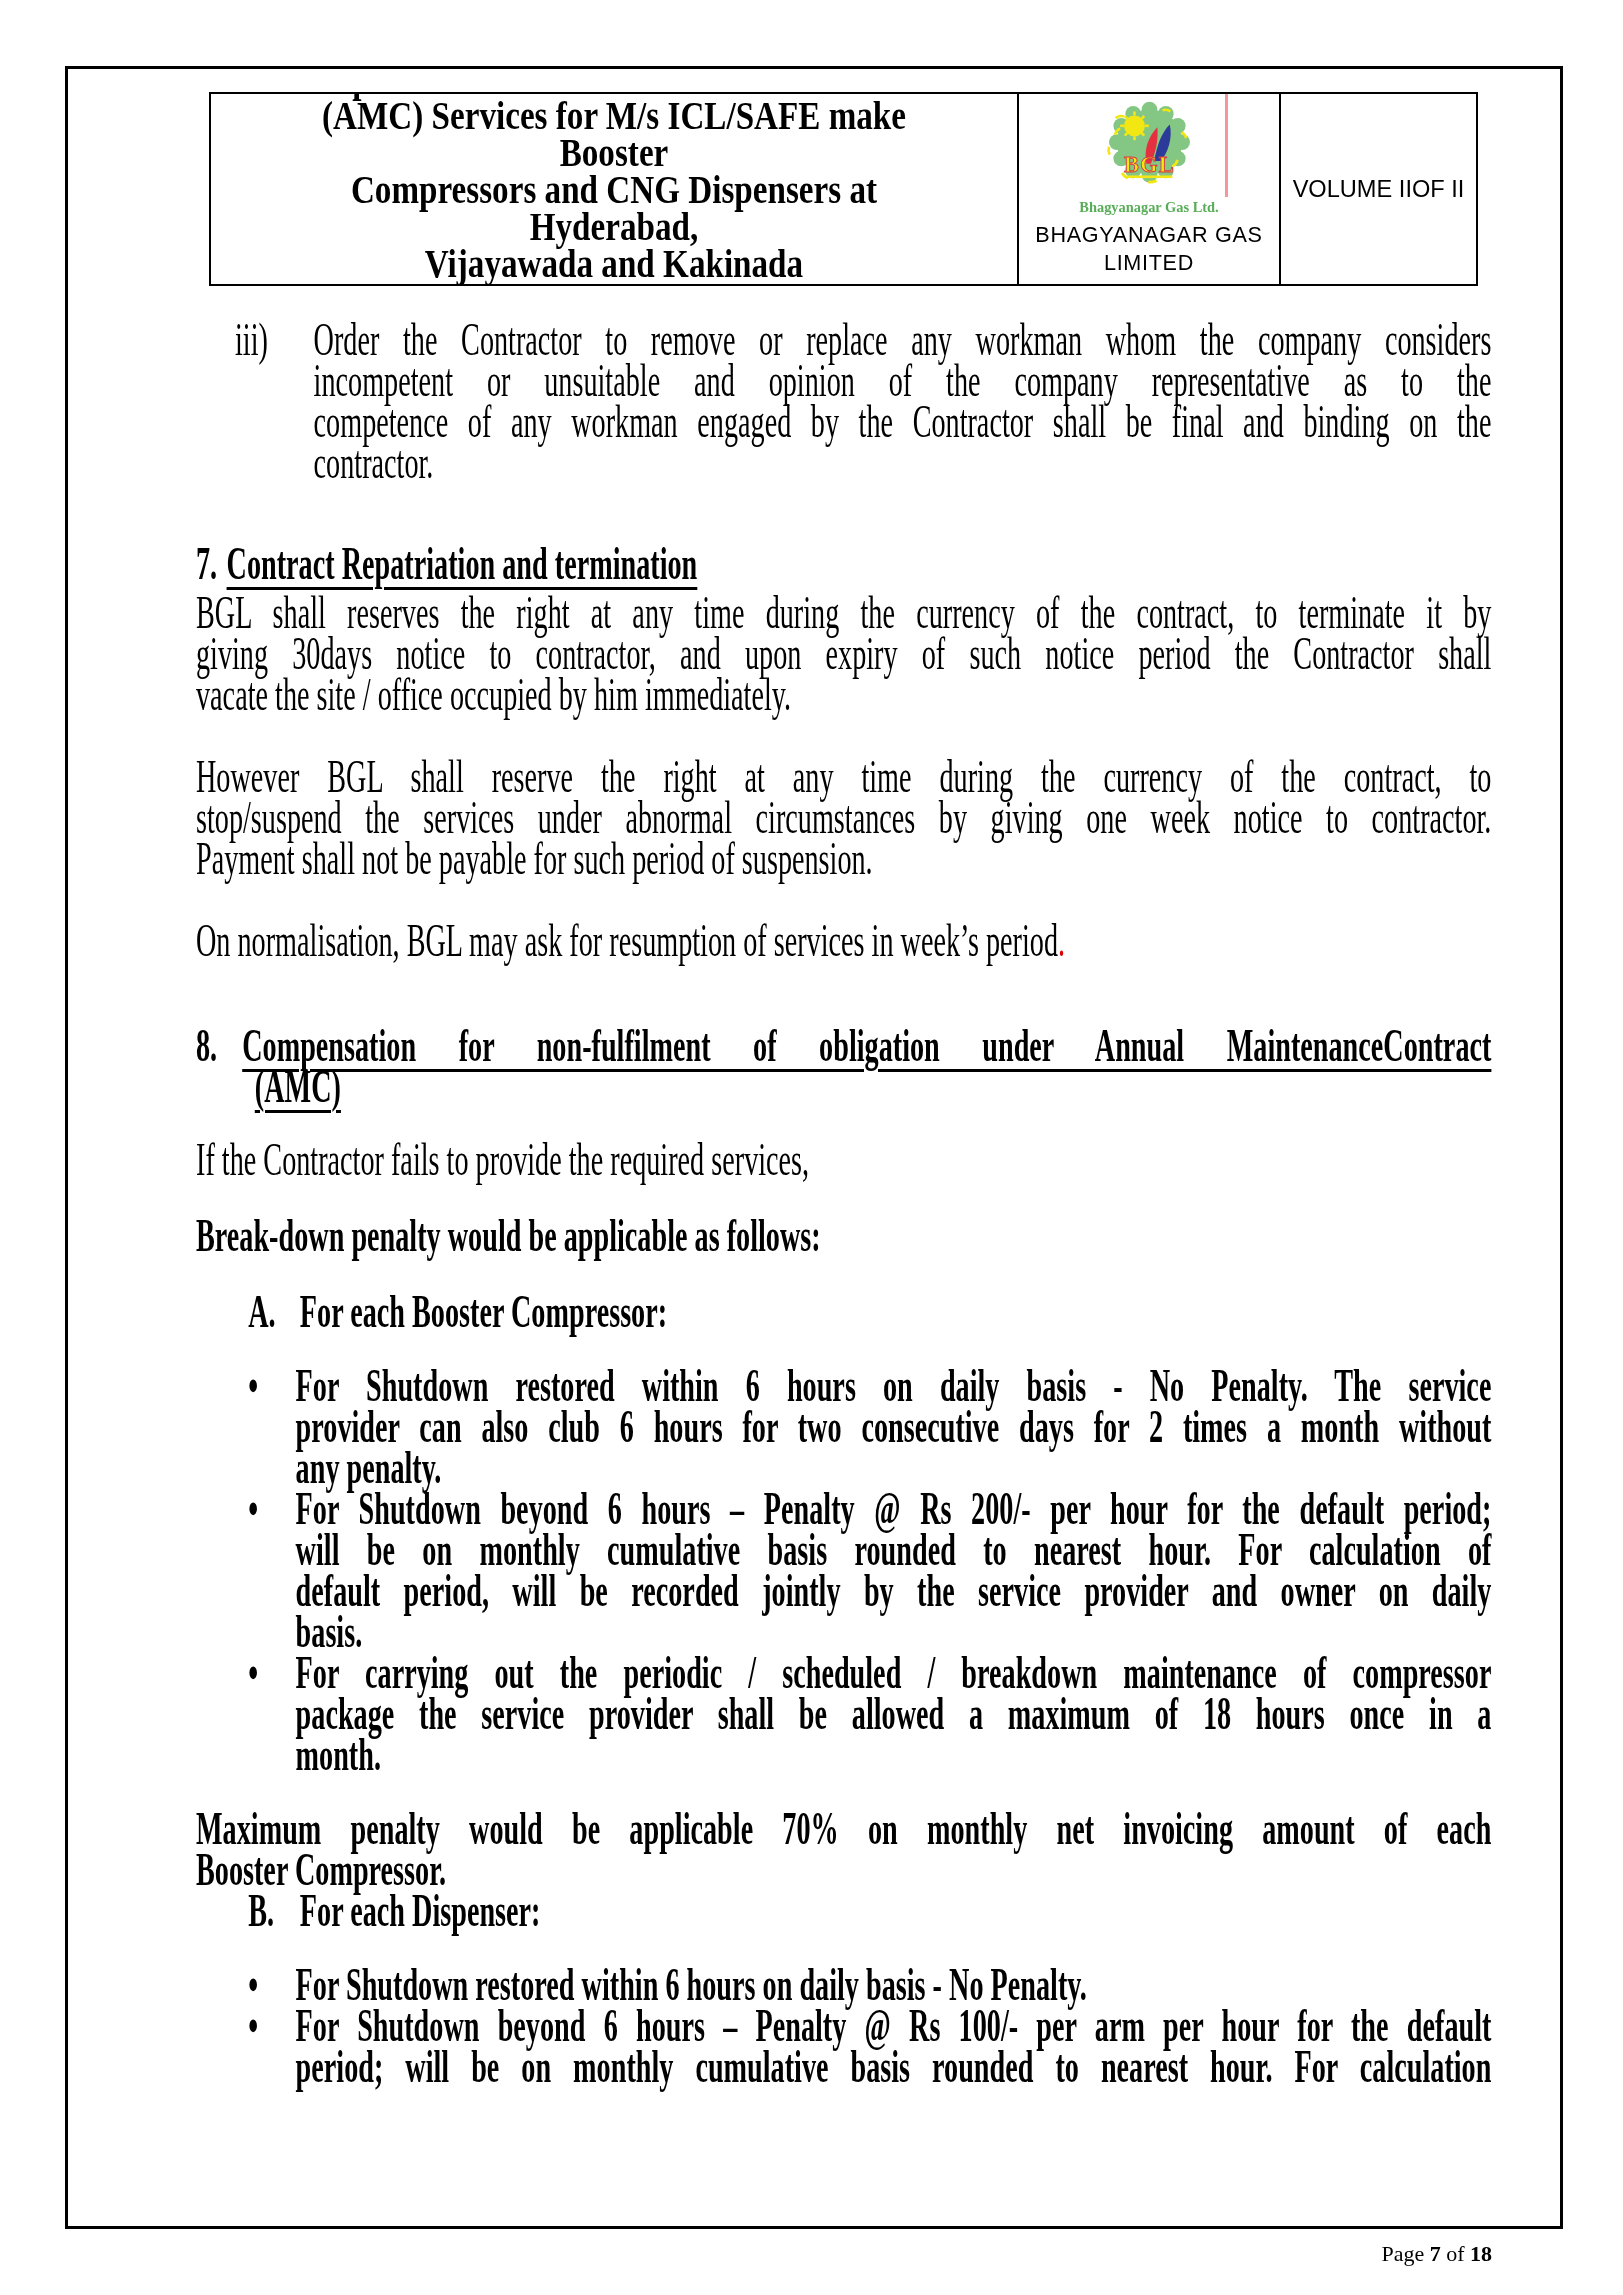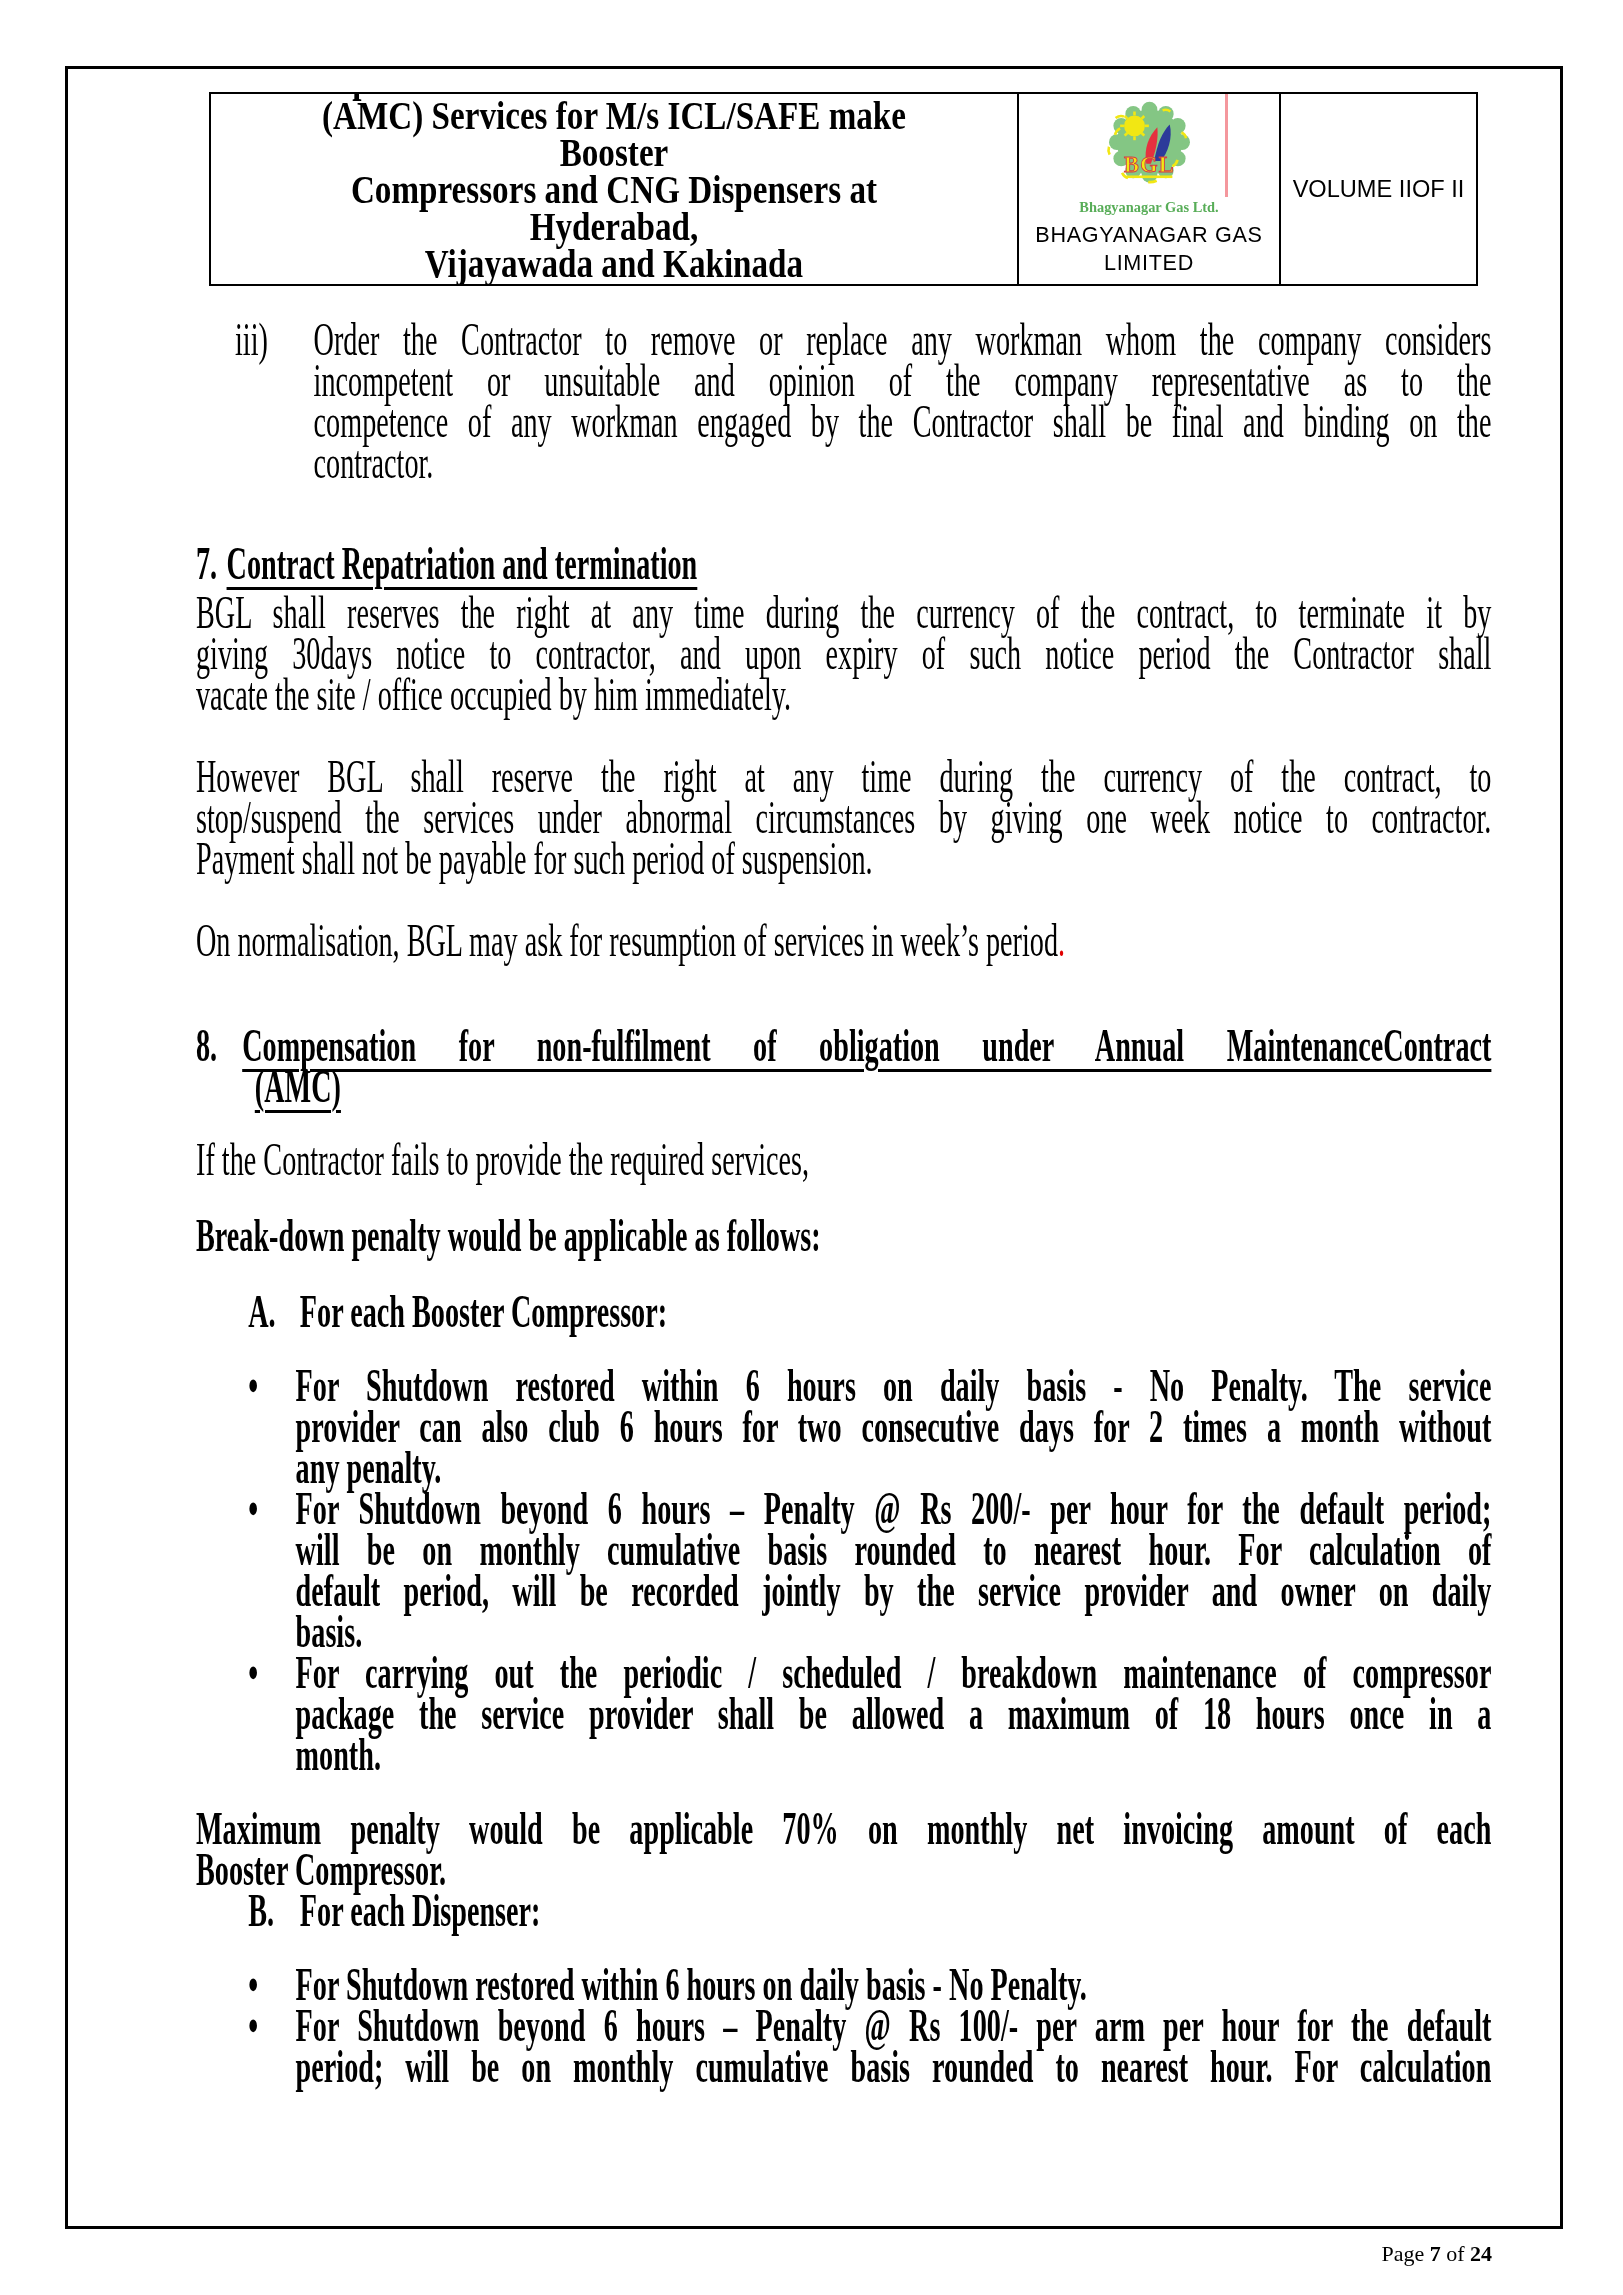--- a/index.html
+++ b/index.html
@@ -230,16 +230,16 @@
       <span class="m">•</span>
       <div class="t">
         <div class="j">For Shutdown beyond 6 hours – Penalty @ Rs 100/- per arm per hour for the default</div>
         <div class="j">period; will be on monthly cumulative basis rounded to nearest hour. For calculation</div>
       </div>
     </div>
 
   </div>
 
   <div class="footer">
-    <span>Page </span><span class="b">7</span><span> of </span><span class="b">24</span>
+    <span>Page </span><span class="b">7</span><span> of </span><span class="b">18</span>
   </div>
 </div>
 
 
 </body></html>

